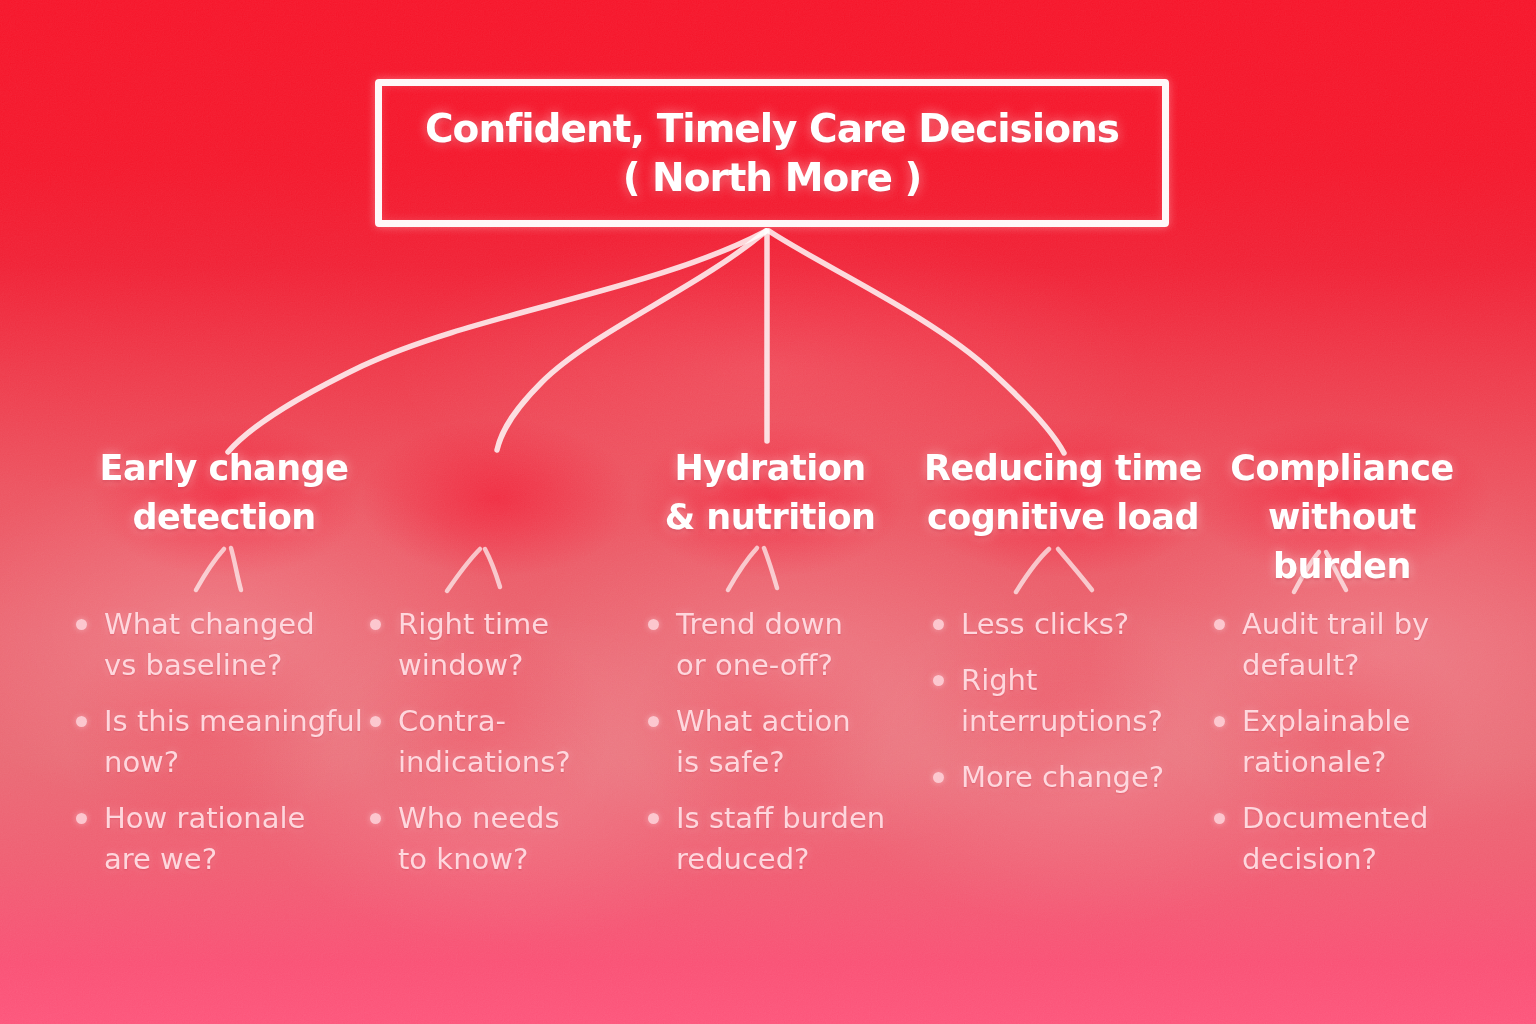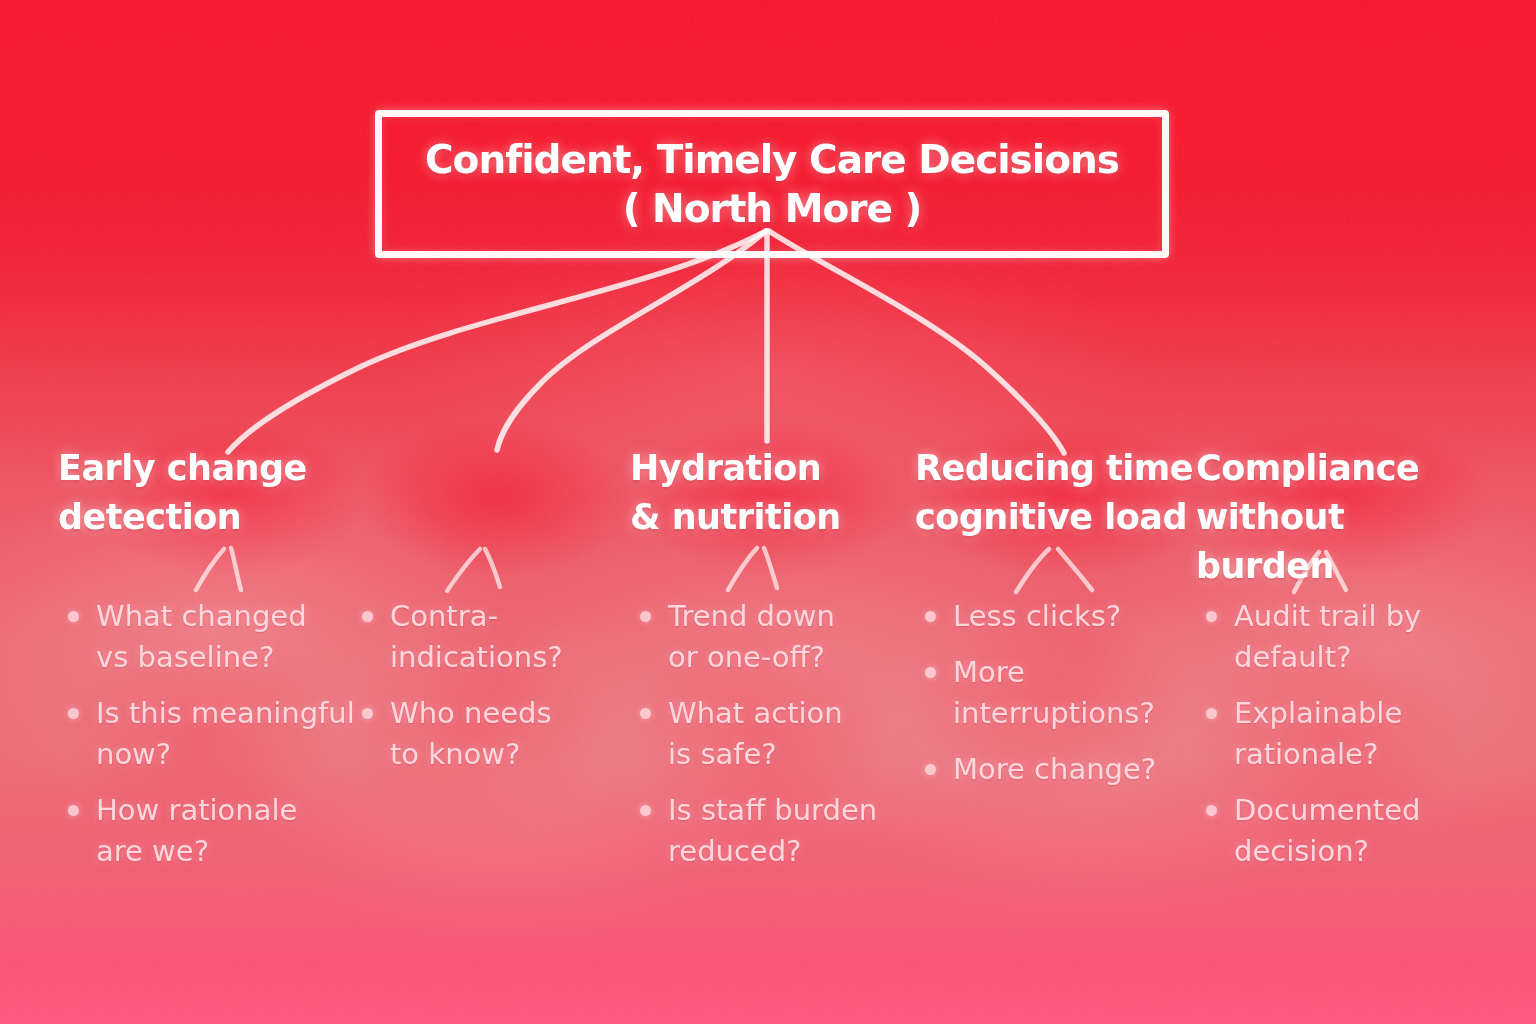--- a/index.html
+++ b/index.html
@@ -61,21 +61,20 @@
     left: 375px; top: 79px;
     width: 794px; height: 148px;
     border: 7px solid rgba(255,255,255,0.97);
     border-radius: 4px;
     box-shadow: 0 0 10px rgba(255,255,255,0.35), inset 0 0 10px rgba(255,255,255,0.15);
     display: flex;
     flex-direction: column;
     align-items: center;
     justify-content: center;
     gap: 4px;
-    margin-top: 31px;
   }
   .title-line {
     color: #ffffff;
     font-size: 39px;
     font-weight: 700;
     letter-spacing: -1px;
     white-space: pre;
     text-shadow: 0 0 12px rgba(255,255,255,0.45), 0 2px 3px rgba(185,0,25,0.35);
   }
 
@@ -84,34 +83,34 @@
   .col-2 { left: 352px;  width: 290px; }
   .col-3 { left: 630px;  width: 280px; }
   .col-4 { left: 915px;  width: 296px; }
   .col-5 { left: 1196px; width: 292px; }
 
   .col .heading {
     position: absolute;
     top: 4px; left: 0;
     width: 100%;
     margin: 0;
-    text-align: left;
+    text-align: center;
     color: #ffffff;
     font-size: 35px;
     font-weight: 700;
     line-height: 49px;
     letter-spacing: -0.5px;
     white-space: pre-line;
     text-shadow: 0 0 11px rgba(255,255,255,0.42), 0 2px 3px rgba(185,0,25,0.35);
   }
 
   .col ul.bullets {
     position: absolute;
     top: 156px; left: 8px; right: 8px;
-    margin: 0; padding: 0;
+    margin: 8px; padding: 0;
     list-style: none;
   }
   .col li.bullet {
     position: relative;
     padding-left: 30px;
     margin-bottom: 15px;
     color: rgba(255,219,225,0.95);
     font-size: 29px;
     font-weight: 400;
     line-height: 41px;
@@ -175,20 +174,22 @@
 vs baseline?</span></li>
       <li class="bullet"><span class="dot"></span><span>Is this meaningful
 now?</span></li>
       <li class="bullet"><span class="dot"></span><span>How rationale
 are we?</span></li>
     </ul>
   </section>
 
   <section class="col col-2">
     <ul class="bullets">
+      <li class="bullet"><span class="dot"></span><span>Right time
+window?</span></li>
       <li class="bullet"><span class="dot"></span><span>Contra-
 indications?</span></li>
       <li class="bullet"><span class="dot"></span><span>Who needs
 to know?</span></li>
     </ul>
   </section>
 
   <section class="col col-3">
     <h2 class="heading">Hydration
 &amp; nutrition</h2>
@@ -200,21 +201,21 @@
       <li class="bullet"><span class="dot"></span><span>Is staff burden
 reduced?</span></li>
     </ul>
   </section>
 
   <section class="col col-4">
     <h2 class="heading">Reducing time
 cognitive load</h2>
     <ul class="bullets">
       <li class="bullet"><span class="dot"></span><span>Less clicks?</span></li>
-      <li class="bullet"><span class="dot"></span><span>More
+      <li class="bullet"><span class="dot"></span><span>Right
 interruptions?</span></li>
       <li class="bullet"><span class="dot"></span><span>More change?</span></li>
     </ul>
   </section>
 
   <section class="col col-5">
     <h2 class="heading">Compliance
 without burden</h2>
     <ul class="bullets">
       <li class="bullet"><span class="dot"></span><span>Audit trail by

